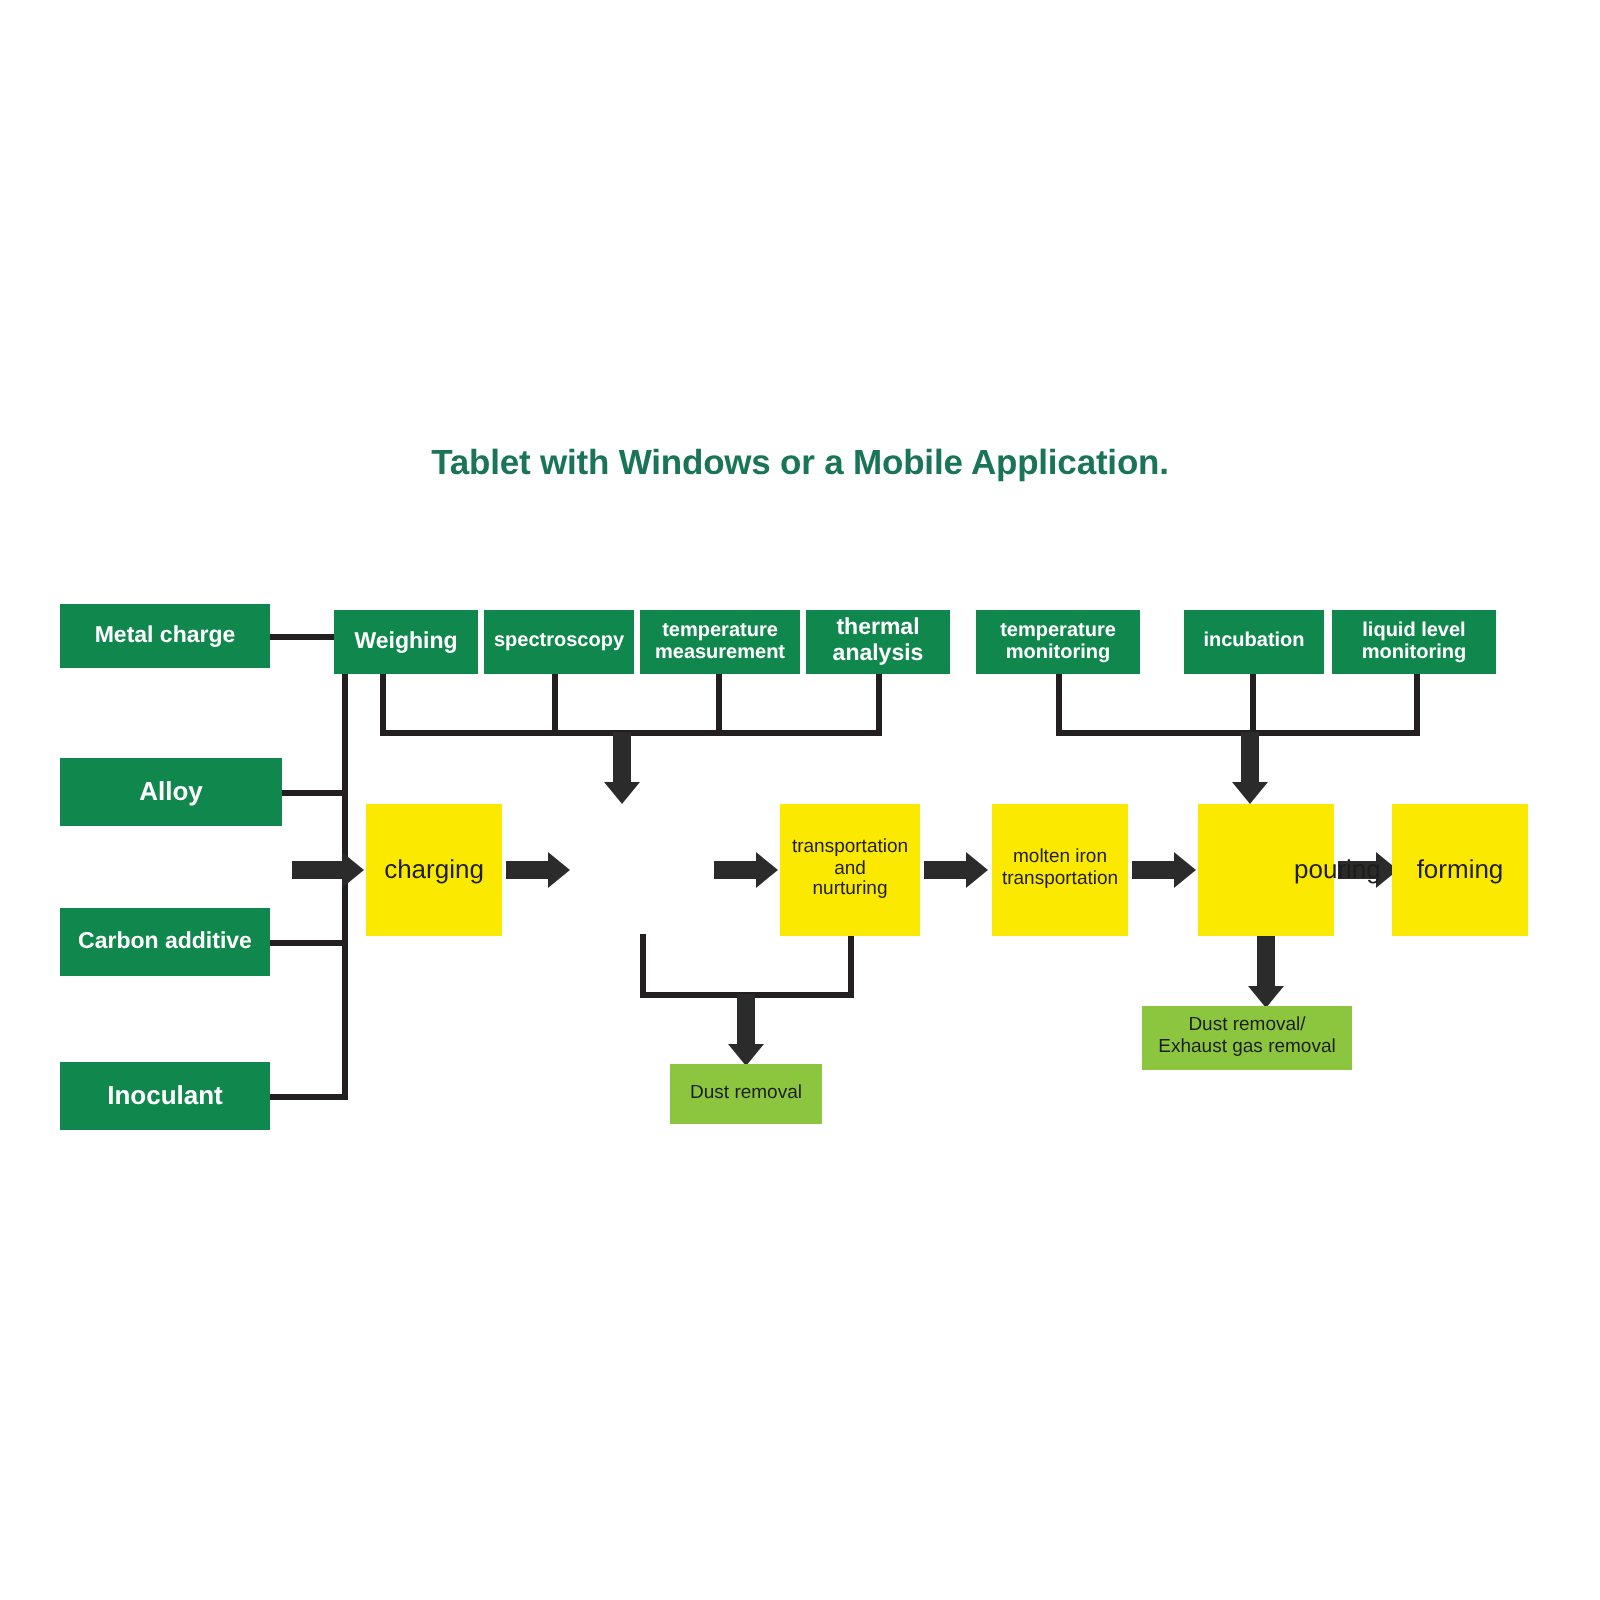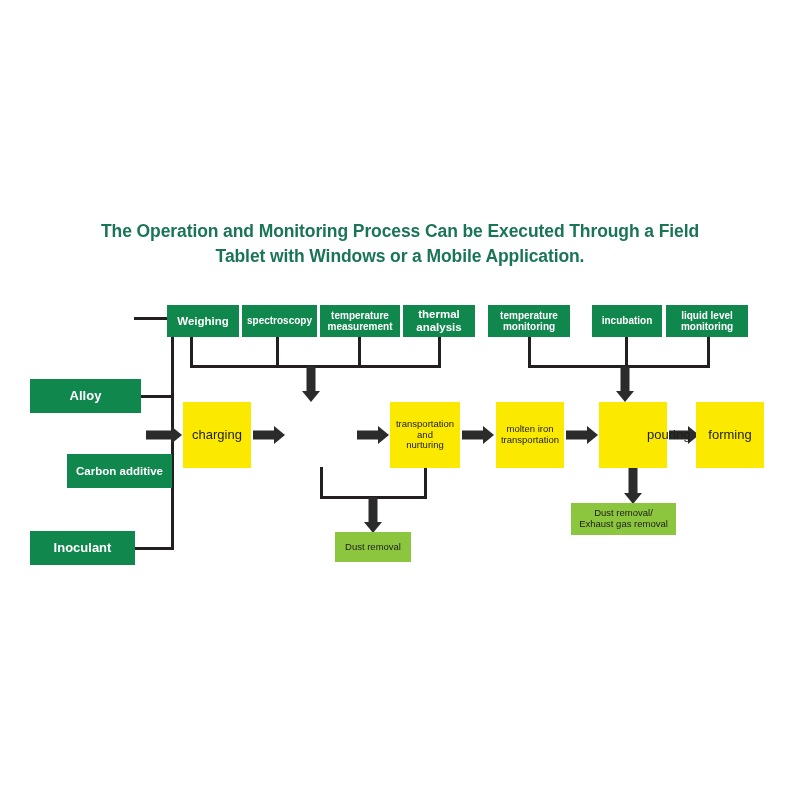--- a/index.html
+++ b/index.html
@@ -106,30 +106,32 @@
     border-right: 9px solid transparent;
     border-top: 11px solid #2b2b2b;
   }
 </style>
 </head>
 <body>
 
 <div id="canvas">
 
   <div id="title">
-    <span class="ln">The Operation and Monitoring Process Can be Executed Through a Field</span>
     <span class="ln">Tablet with Windows or a Mobile Application.</span>
   </div>
 
+  <div class="node green" style="left:30px; top:302px; width:105px; height:32px;">
+    <span>Metal charge</span>
+  </div>
 
   <div class="node green big" style="left:30px; top:379px; width:111px; height:34px;">
     <span>Alloy</span>
   </div>
 
-  <div class="node green" style="left:30px; top:454px; width:105px; height:34px;margin-left:37px;">
+  <div class="node green" style="left:30px; top:454px; width:105px; height:34px;">
     <span>Carbon additive</span>
   </div>
 
   <div class="node green big" style="left:30px; top:531px; width:105px; height:34px;">
     <span>Inoculant</span>
   </div>
 
   <div class="ln-h" style="left:134px; top:317px; width:40px;"></div>
   <div class="ln-h" style="left:134px; top:395px; width:40px;"></div>
   <div class="ln-h" style="left:134px; top:470px; width:40px;"></div>

